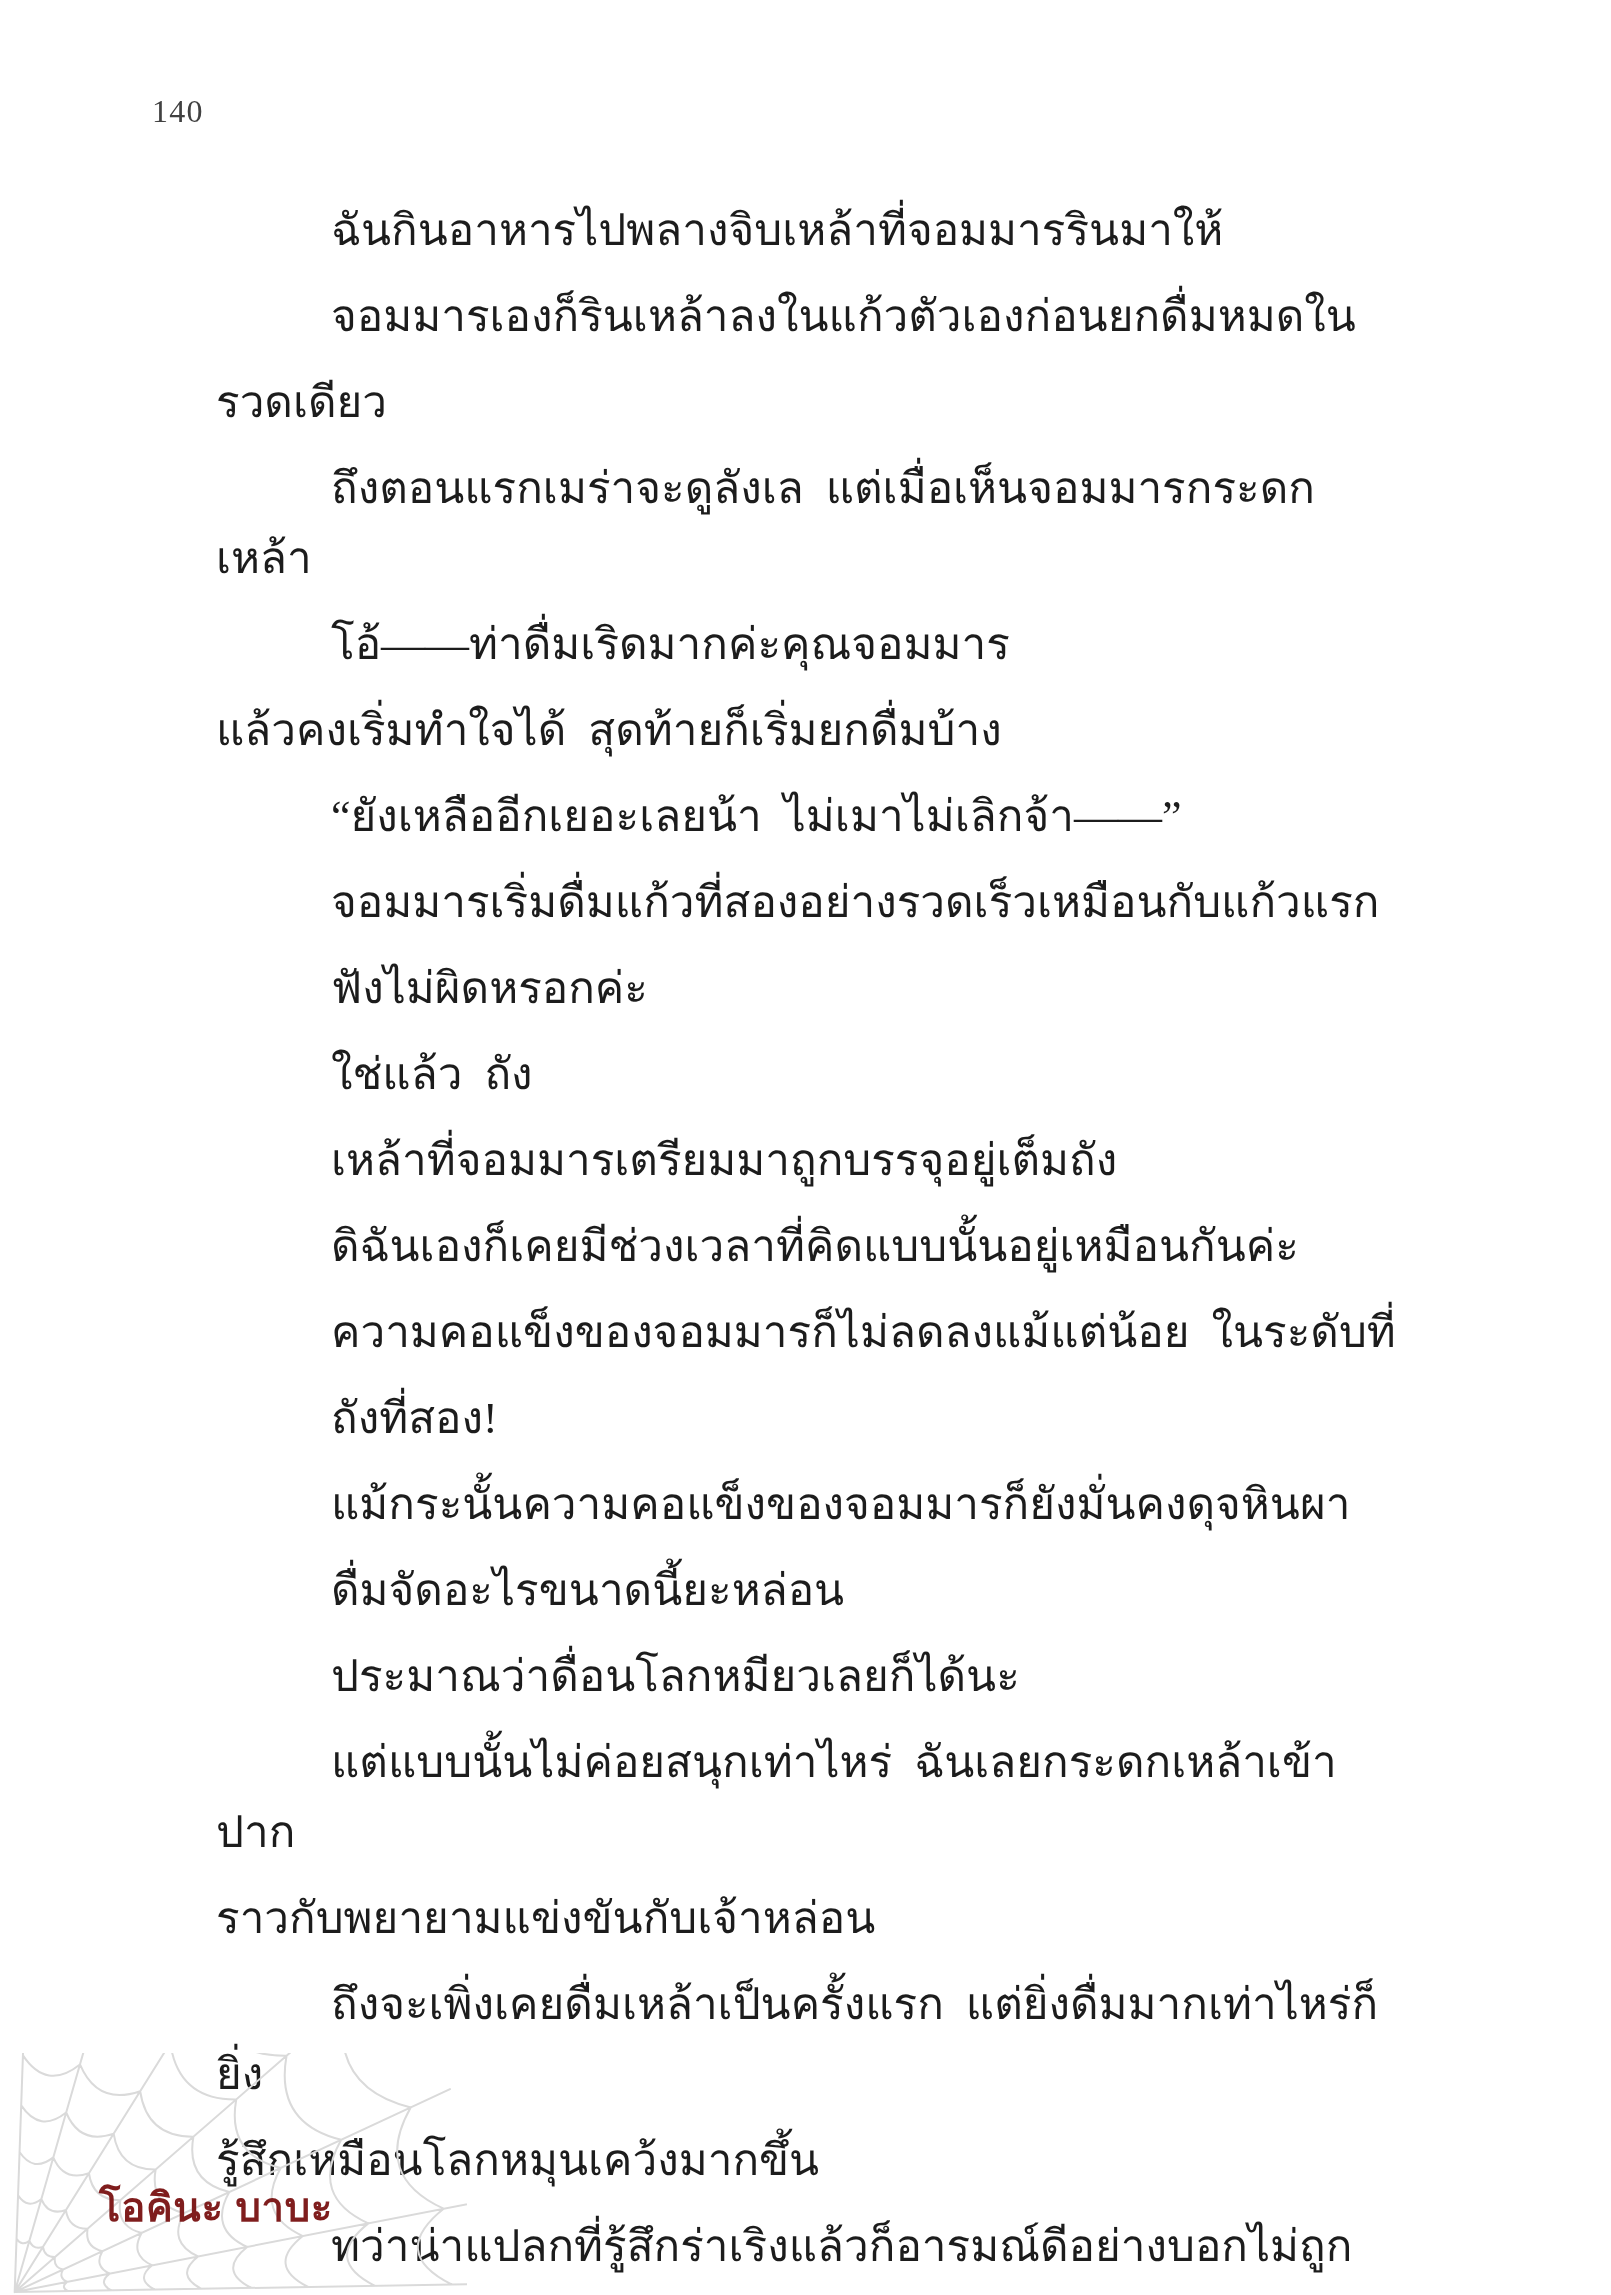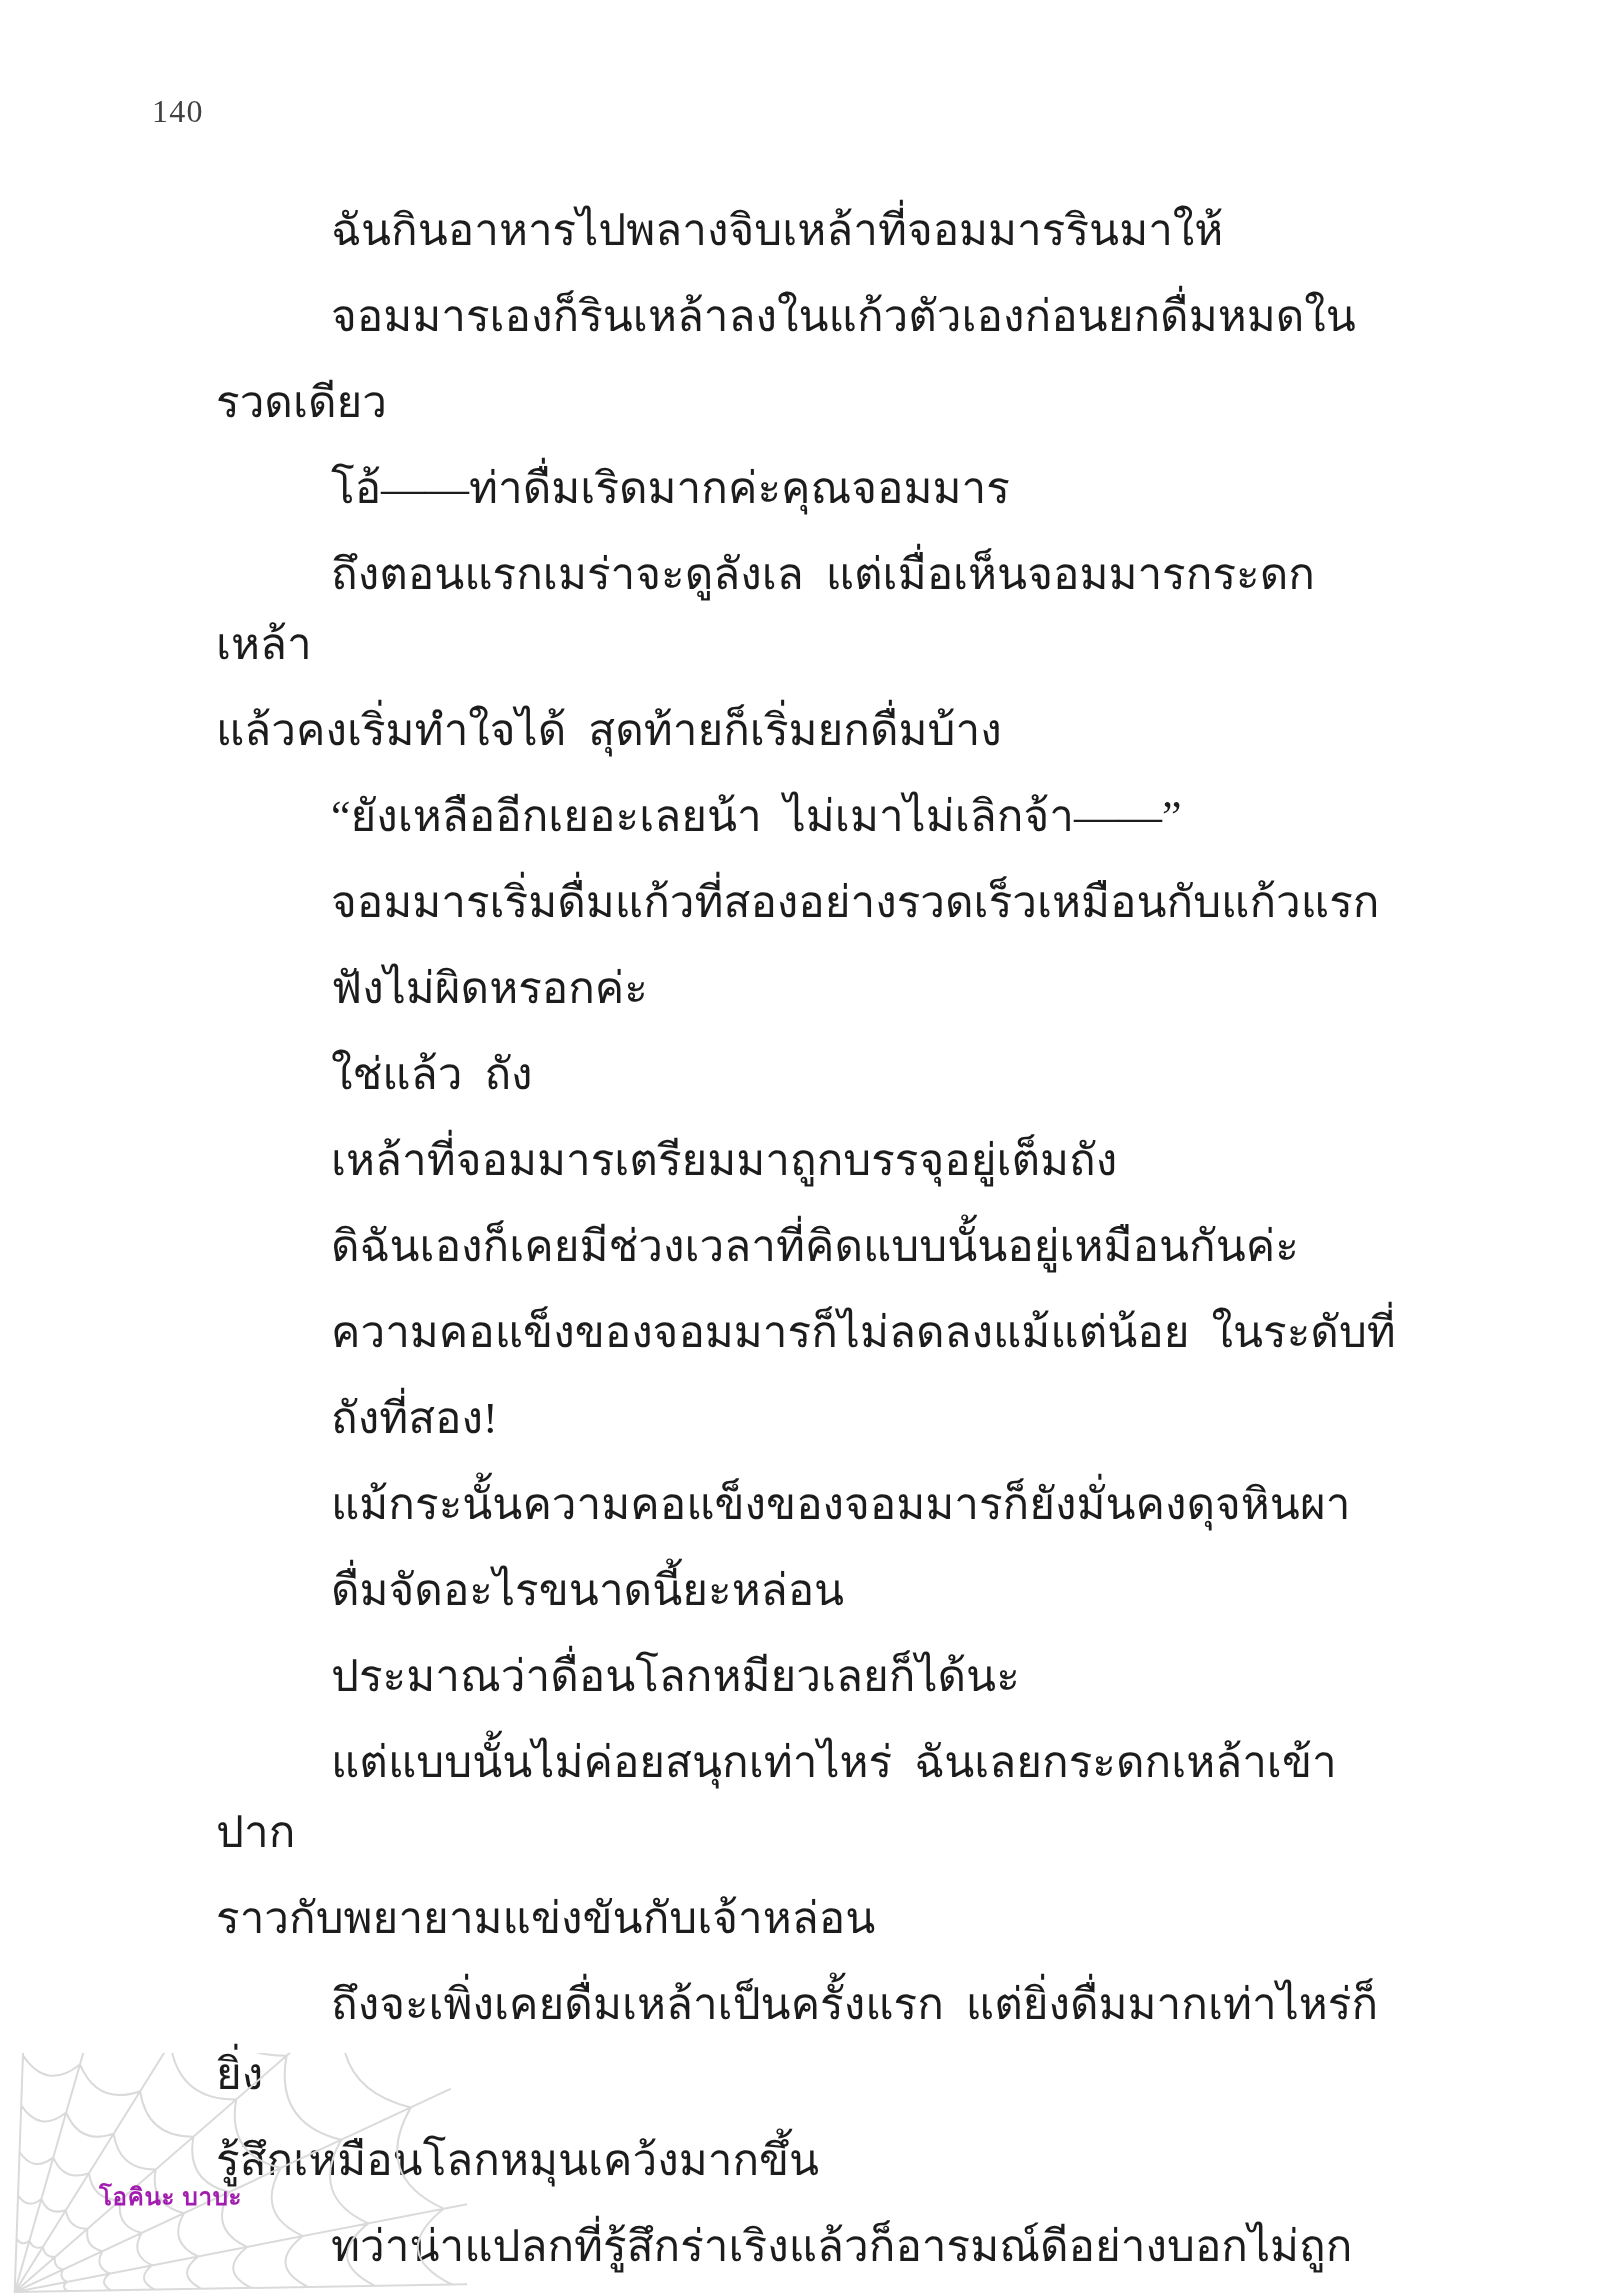--- a/index.html
+++ b/index.html
@@ -50,39 +50,39 @@
     width: 467px;
     height: 242px;
     pointer-events: none;
   }
   .footer-author {
     position: absolute;
     left: 99px;
     top: 2183px;
     font-family: "Liberation Sans", "DejaVu Sans", sans-serif;
     font-weight: bold;
-    font-size: 24px;
+    font-size: 40px;
     line-height: 1.2;
-    color: #a21caf;
+    color: #7f1d1d;
     letter-spacing: 0.7px;
   }
 </style>
 </head>
 <body>
 
 <div class="page">
 
   <div class="page-number">140</div>
 
   <div class="text-block">
       <p class="line indent">ฉันกินอาหารไปพลางจิบเหล้าที่จอมมารรินมาให้</p>
       <p class="line indent">จอมมารเองก็รินเหล้าลงในแก้วตัวเองก่อนยกดื่มหมดใน</p>
       <p class="line">รวดเดียว</p>
+      <p class="line indent">ถึงตอนแรกเมร่าจะดูลังเล  แต่เมื่อเห็นจอมมารกระดกเหล้า</p>
       <p class="line indent">โอ้——ท่าดื่มเริดมากค่ะคุณจอมมาร</p>
-      <p class="line indent">ถึงตอนแรกเมร่าจะดูลังเล  แต่เมื่อเห็นจอมมารกระดกเหล้า</p>
       <p class="line">แล้วคงเริ่มทำใจได้  สุดท้ายก็เริ่มยกดื่มบ้าง</p>
       <p class="line indent">“ยังเหลืออีกเยอะเลยน้า  ไม่เมาไม่เลิกจ้า——”</p>
       <p class="line indent">จอมมารเริ่มดื่มแก้วที่สองอย่างรวดเร็วเหมือนกับแก้วแรก</p>
       <p class="line indent">ฟังไม่ผิดหรอกค่ะ</p>
       <p class="line indent">ใช่แล้ว  ถัง</p>
       <p class="line indent">เหล้าที่จอมมารเตรียมมาถูกบรรจุอยู่เต็มถัง</p>
       <p class="line indent">ดิฉันเองก็เคยมีช่วงเวลาที่คิดแบบนั้นอยู่เหมือนกันค่ะ</p>
       <p class="line indent">ความคอแข็งของจอมมารก็ไม่ลดลงแม้แต่น้อย  ในระดับที่</p>
       <p class="line indent">ถังที่สอง!</p>
       <p class="line indent">แม้กระนั้นความคอแข็งของจอมมารก็ยังมั่นคงดุจหินผา</p>

